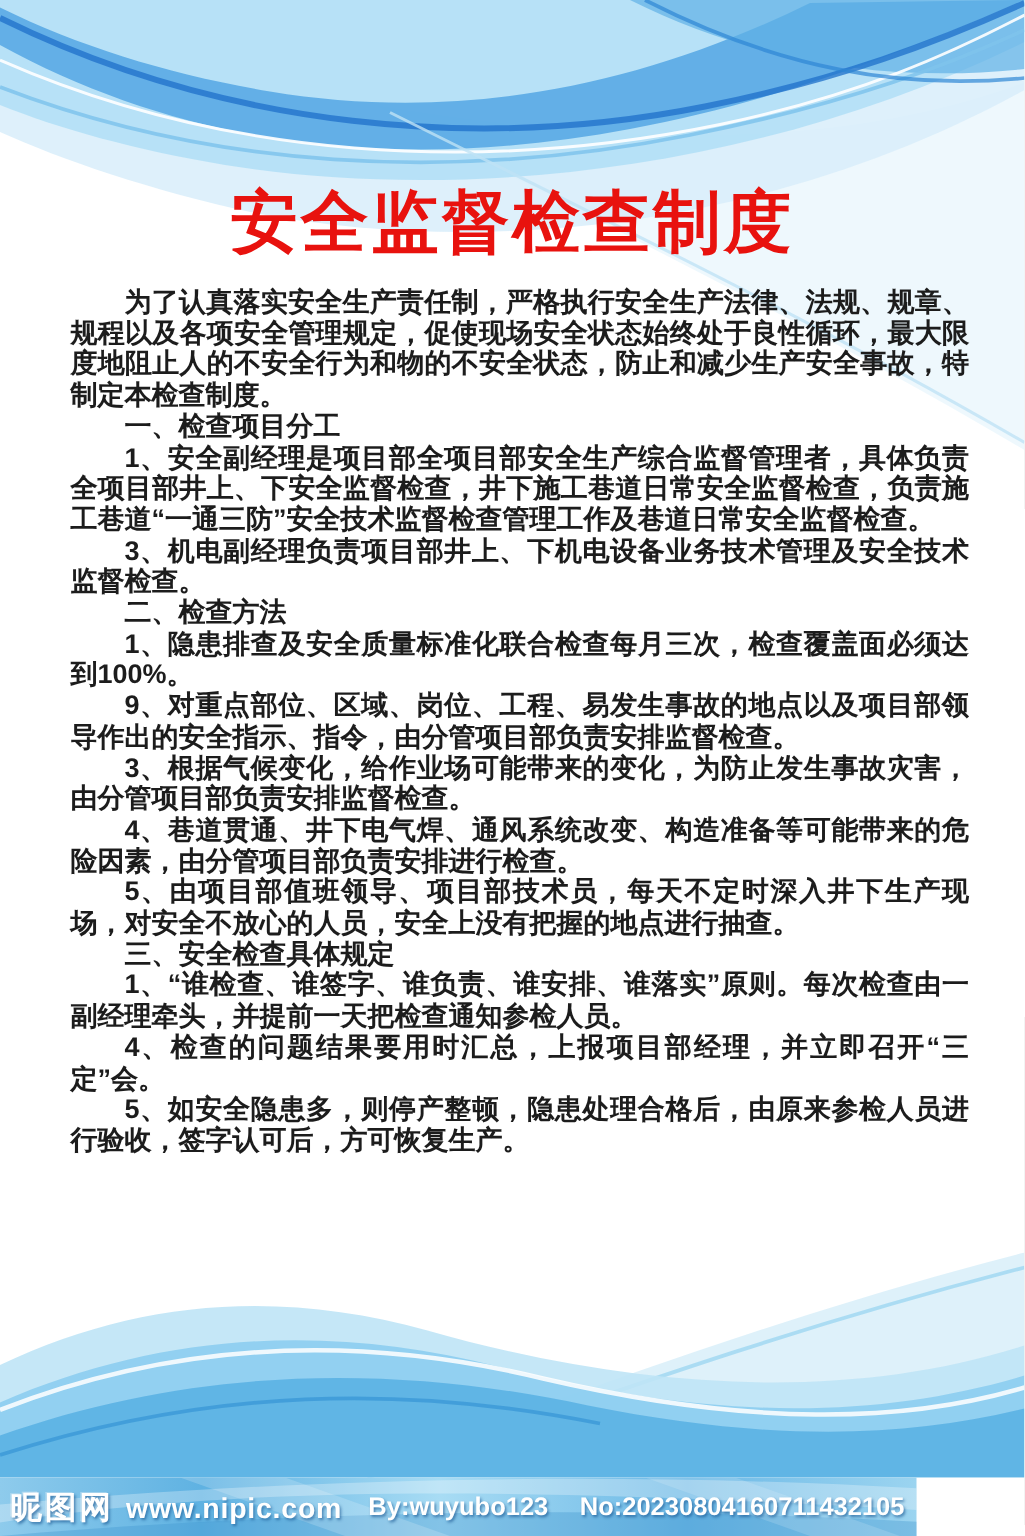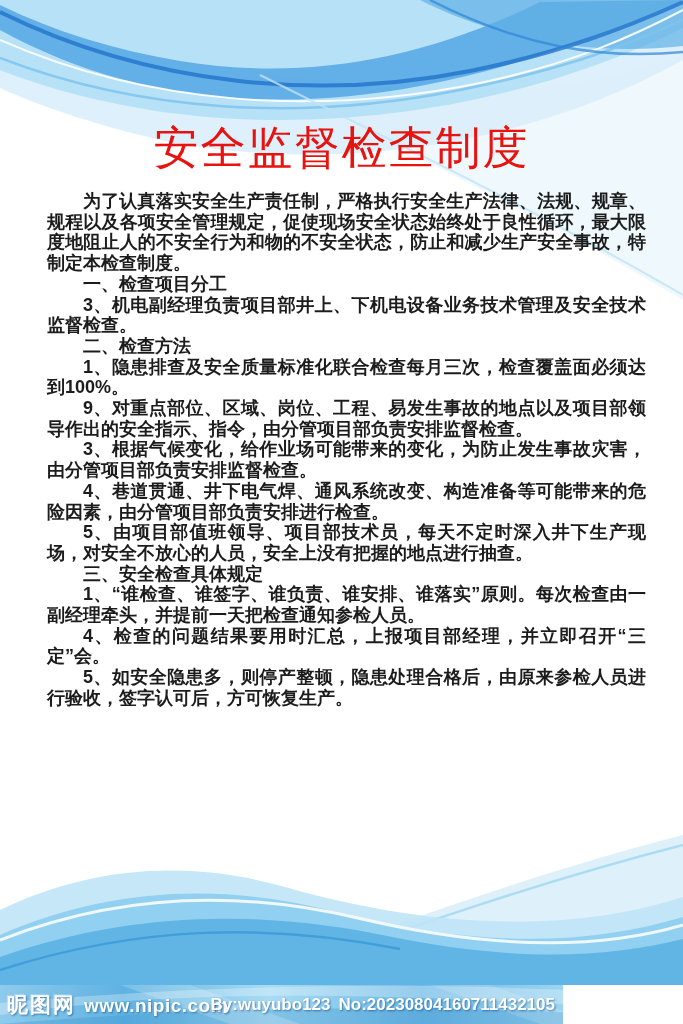--- a/index.html
+++ b/index.html
@@ -16,21 +16,21 @@
   .top-waves, .bottom-waves { position: absolute; left: 0; width: 683px; pointer-events: none; }
   .top-waves   { top: 0; height: 320px; }
   .bottom-waves{ bottom: 39px; height: 150px; }
   .page-title {
     position: absolute;
     top: 118px;
     left: 0;
     width: 100%;
     text-align: center;
     font-family: "Liberation Serif", "DejaVu Serif", serif;
-    font-weight: normal;
+    font-weight: bold;
     font-size: 45px;
     letter-spacing: 2px;
     color: #e8120e;
     z-index: 3;
   }
   .content {
     position: absolute;
     top: 191px;
     left: 47px;
     right: 37px;
@@ -39,42 +39,42 @@
     font-size: 18px;
     line-height: 20.7px;
     text-align: justify;
     font-weight: 600;
   }
   .content p { text-indent: 2em; margin: 0; }
   .content p.heading { font-weight: 700; }
   .footer-bar {
     position: absolute;
     left: 0; bottom: 0;
-    width: 563px; height: 39px;
+    width: 611px; height: 39px;
     background: linear-gradient(90deg, #8ecbec 0%, #5fb2e2 22%, #a8dcf4 48%, #6db9e6 75%, #9bd4f0 100%);
     overflow: hidden;
     z-index: 4;
   }
   .footer-bar svg { position: absolute; top: 0; left: 0; }
   .footer-left {
     position: absolute; left: 7px; top: 50%; transform: translateY(-50%);
     display: flex; align-items: baseline; gap: 8px;
     color: #ffffff; z-index: 2; white-space: nowrap;
   }
   .footer-site-name {
     font-size: 21px; font-weight: 800; letter-spacing: 2px;
     text-shadow: 1px 1px 2px rgba(20,80,140,.65), -1px -1px 0 rgba(255,255,255,.35);
   }
   .footer-site-url {
     font-size: 19px; font-weight: 800; letter-spacing: .5px;
     text-shadow: 1px 1px 2px rgba(20,80,140,.6);
   }
   .footer-right {
     position: absolute; right: 8px; top: 50%; transform: translateY(-50%);
-    display: flex; align-items: baseline; gap: 8px;
+    display: flex; align-items: baseline; gap: 21px;
     color: #ffffff; font-weight: 800; font-size: 17px;
     text-shadow: 1px 1px 2px rgba(20,80,140,.65);
     z-index: 2; white-space: nowrap;
   }
 </style>
 </head>
 <body>
 
 <div class="page">
 
@@ -89,20 +89,21 @@
     <path d="M0,58 C140,112 300,122 460,90 C570,68 635,42 683,20" fill="none" stroke="#7fc3ec" stroke-width="2.5" opacity="0.85"></path>
     <path d="M430,0 C520,46 600,60 683,52" fill="none" stroke="#2e86d4" stroke-width="2.5" opacity="0.7"></path>
     <path d="M260,75 C410,150 545,215 683,295" fill="none" stroke="#bfe2f5" stroke-width="2" opacity="0.8"></path>
   </svg>
 
   <div class="page-title">安全监督检查制度</div>
 
   <div class="content">
     <p>为了认真落实安全生产责任制，严格执行安全生产法律、法规、规章、规程以及各项安全管理规定，促使现场安全状态始终处于良性循环，最大限度地阻止人的不安全行为和物的不安全状态，防止和减少生产安全事故，特制定本检查制度。</p>
     <p class="heading">一、检查项目分工</p>
+    <p>1、安全副经理是项目部全项目部安全生产综合监督管理者，具体负责全项目部井上、下安全监督检查，井下施工巷道日常安全监督检查，负责施工巷道“一通三防”安全技术监督检查管理工作及巷道日常安全监督检查。</p>
     <p>3、机电副经理负责项目部井上、下机电设备业务技术管理及安全技术监督检查。</p>
     <p class="heading">二、检查方法</p>
     <p>1、隐患排查及安全质量标准化联合检查每月三次，检查覆盖面必须达到100%。</p>
     <p>9、对重点部位、区域、岗位、工程、易发生事故的地点以及项目部领导作出的安全指示、指令，由分管项目部负责安排监督检查。</p>
     <p>3、根据气候变化，给作业场可能带来的变化，为防止发生事故灾害，由分管项目部负责安排监督检查。</p>
     <p>4、巷道贯通、井下电气焊、通风系统改变、构造准备等可能带来的危险因素，由分管项目部负责安排进行检查。</p>
     <p>5、由项目部值班领导、项目部技术员，每天不定时深入井下生产现场，对安全不放心的人员，安全上没有把握的地点进行抽查。</p>
     <p class="heading">三、安全检查具体规定</p>
     <p>1、“谁检查、谁签字、谁负责、谁安排、谁落实”原则。每次检查由一副经理牵头，并提前一天把检查通知参检人员。</p>
     <p>4、检查的问题结果要用时汇总，上报项目部经理，并立即召开“三定”会。</p>

